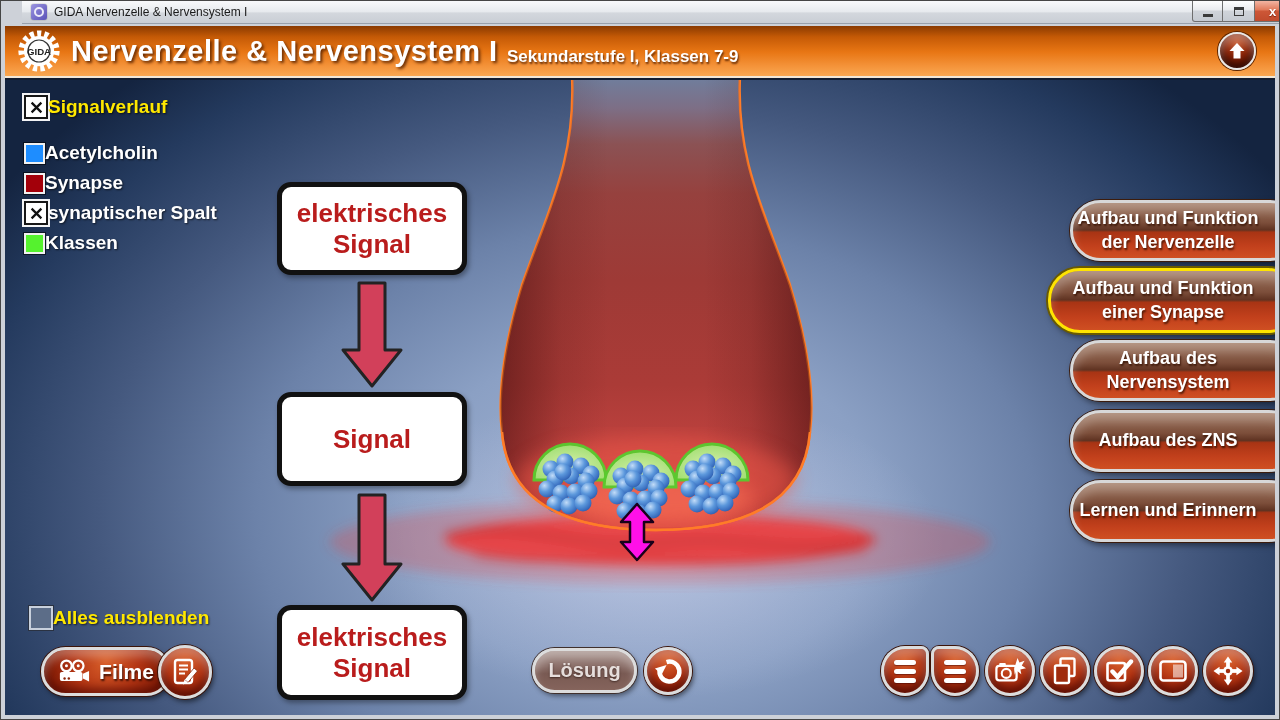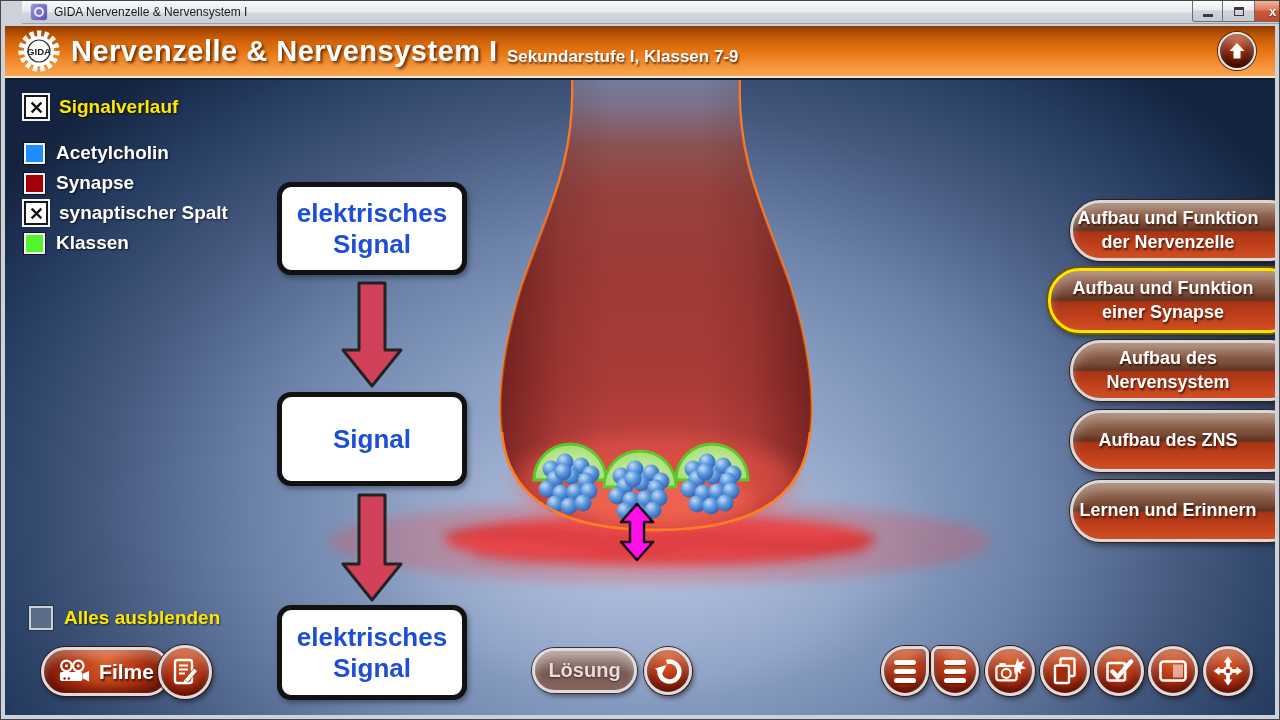--- a/index.html
+++ b/index.html
@@ -45,32 +45,32 @@
 
   
   .stage{position:absolute;left:5px;top:78px;width:1270px;height:637px;box-sizing:border-box;
     border-top:2px solid #121d30;overflow:hidden;
     background:
       radial-gradient(ellipse 420px 220px at 645px 465px,rgba(205,212,238,.55) 0%,rgba(205,212,238,0) 70%),
       radial-gradient(ellipse 780px 570px at 640px 430px,#a4b4d4 0%,#8ba0c4 30%,#6c82a9 50%,#45597f 70%,#243a5e 88%,#142440 100%);}
   .scene{position:absolute;left:0;top:0;width:1270px;height:635px;}
 
   
-  .leg-row{position:absolute;left:19px;height:24px;display:flex;align-items:center;gap:11px;}
+  .leg-row{position:absolute;left:19px;height:24px;display:flex;align-items:center;}
   .checkbox{width:20px;height:20px;background:#fff;border:2px solid #161616;box-sizing:content-box;
     box-shadow:0 0 0 2px rgba(255,255,255,.95);display:flex;align-items:center;justify-content:center;}
   .swatch{width:21px;height:21px;border:2px solid #f0f0f0;box-sizing:border-box;box-shadow:0 0 0 1px rgba(0,0,0,.55);}
   .checkbox.unchecked-gray{background:#5c6d88;border-color:#c8d0dc;box-shadow:0 0 0 1px #2a3242;}
   .leg-label{font-size:19px;font-weight:bold;color:#fff;text-shadow:1px 1px 2px rgba(0,0,0,.65);white-space:nowrap;}
   .leg-label.yellow{color:#ffe800;}
 
   
   .flow-box{position:absolute;left:272px;width:190px;background:#fff;border:5px solid #111;border-radius:14px;
     box-sizing:border-box;display:flex;flex-direction:column;align-items:center;justify-content:center;
-    font-size:26px;font-weight:bold;color:#1d4ed8;line-height:1.16;text-align:center;box-shadow:2px 3px 5px rgba(0,0,0,.35);}
+    font-size:26px;font-weight:bold;color:#b91c1c;line-height:1.16;text-align:center;box-shadow:2px 3px 5px rgba(0,0,0,.35);}
 
   
   .nav-btn{position:absolute;left:1065px;width:230px;height:61px;border-radius:32px;box-sizing:border-box;
     border:3px solid #d8d8d8;
     background:linear-gradient(180deg,#a07a64 0%,#7c4e3a 36%,#5f3322 49%,#a83414 53%,#c2401c 78%,#cf4f22 100%);
     box-shadow:0 0 0 1px #3c1c0c,2px 3px 6px rgba(0,0,0,.5),inset 0 8px 10px rgba(255,255,255,.22);
     display:flex;flex-direction:column;align-items:center;justify-content:center;
     padding-right:34px;color:#fff;font-size:18px;font-weight:bold;line-height:1.28;
     text-shadow:1px 2px 2px rgba(50,15,0,.85);text-align:center;cursor:pointer;}
   .nav-btn.active{left:1043px;width:252px;height:65px;border-color:#ffe400;padding-right:22px;

